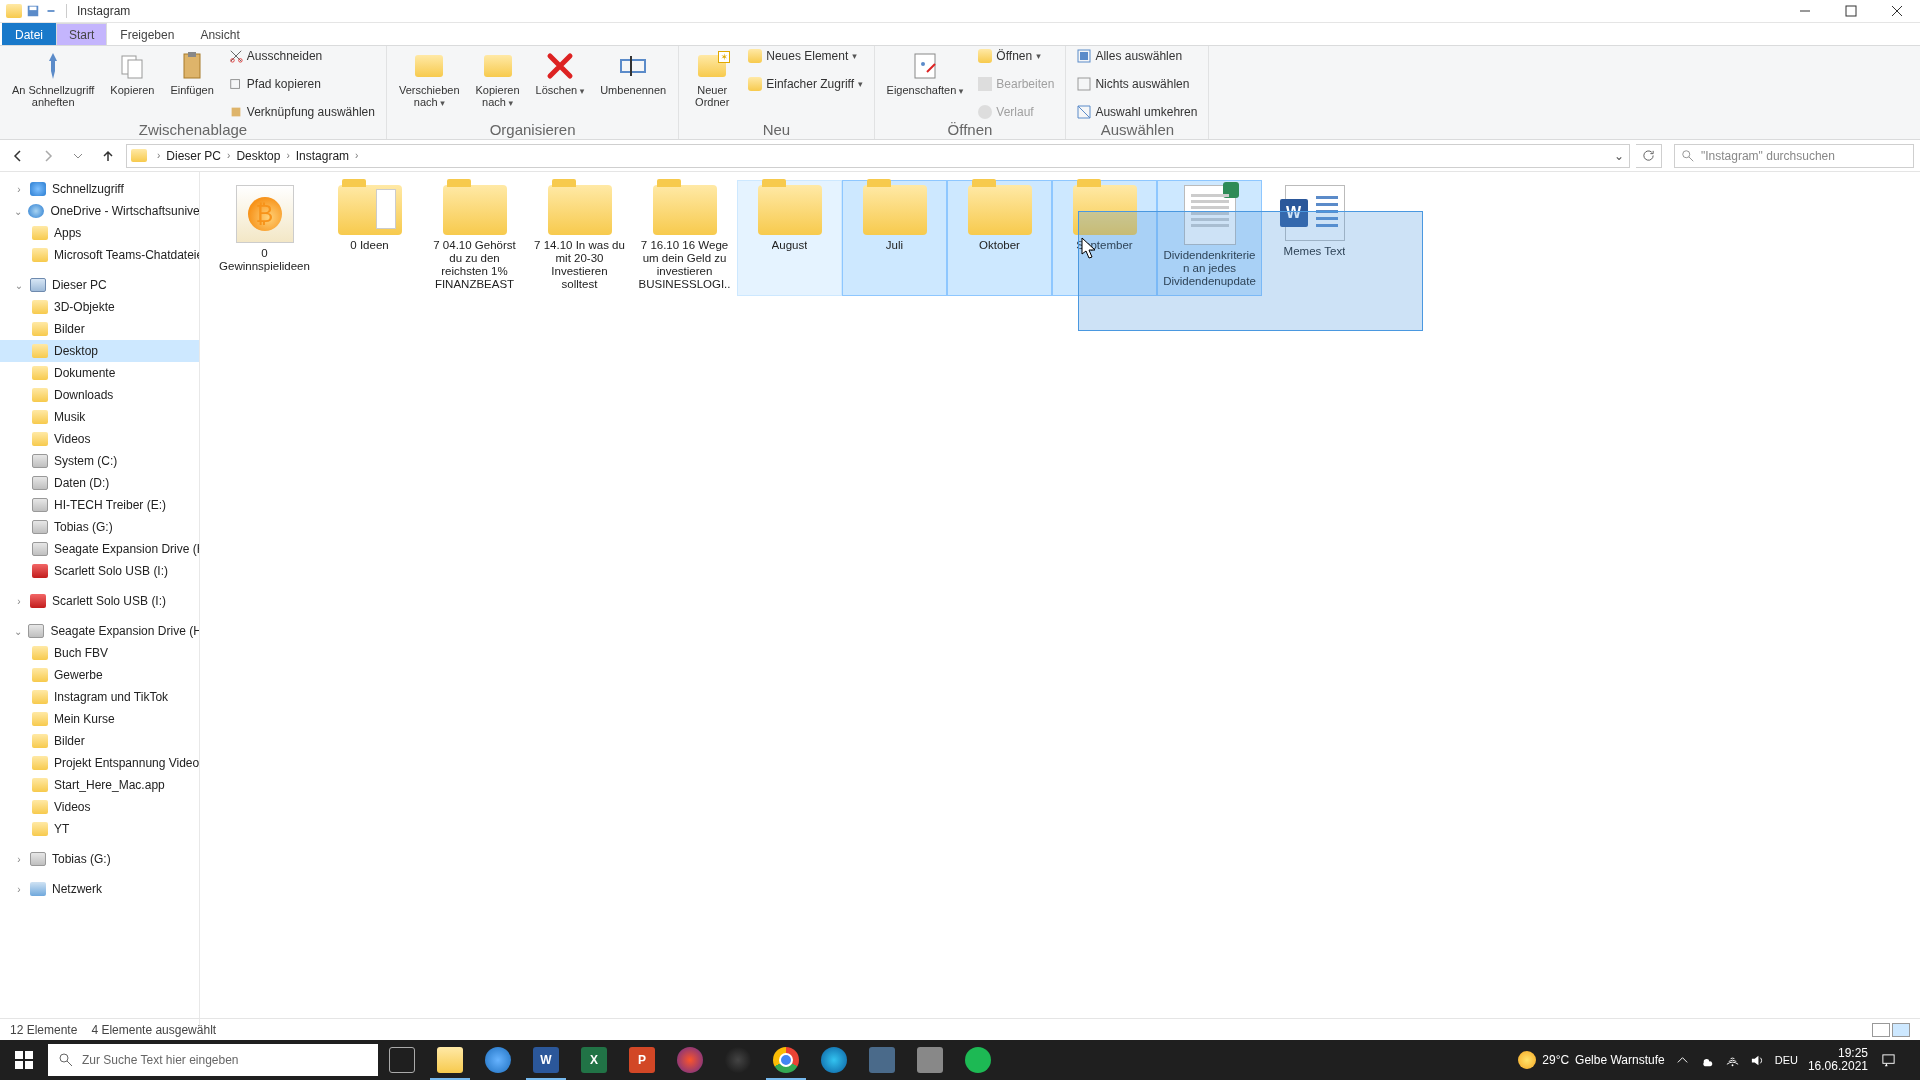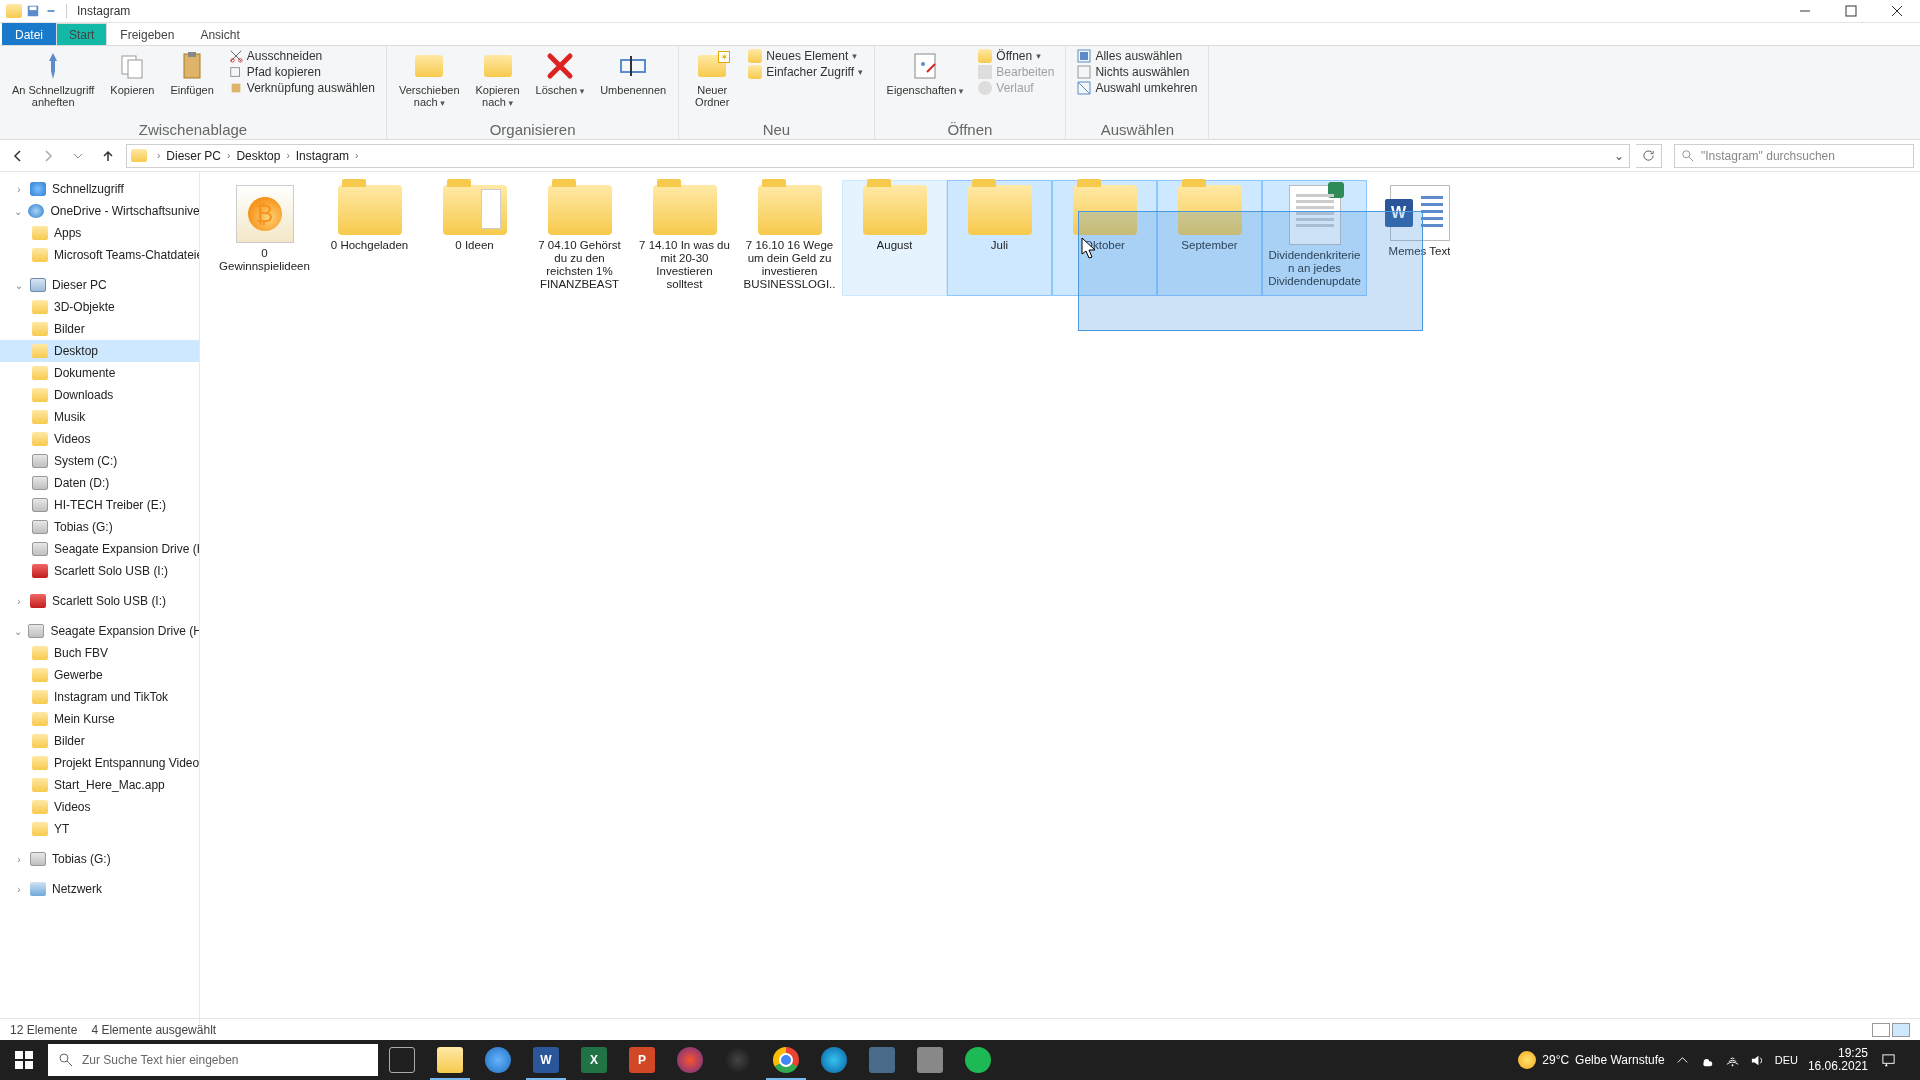--- a/index.html
+++ b/index.html
@@ -12,31 +12,31 @@
 .titlebar .qat svg { width: 14px; height: 14px; }
 .titlebar .sep { width: 1px; height: 60%; background: #ccc; margin: 0 4px; }
 .titlebar .title { margin-left: 6px; color: #333; }
 .titlebar .win-controls { margin-left: auto; display: flex; }
 .titlebar .win-btn { width: 46px; height: 23px; display: flex; align-items: center; justify-content: center; color: #333; }
 
 
 .tabs { height: 23px; display: flex; align-items: stretch; border-bottom: 1px solid #dadbdc; padding-left: 2px; }
 .tab { padding: 0 12px; display: flex; align-items: center; color: #444; border: 1px solid transparent; border-bottom: none; }
 .tab.file { background: #1979ca; color: #fff; }
-.tab.active { background: #14b8a6; border-color: #dadbdc; }
+.tab.active { background: #c4b5fd; border-color: #dadbdc; }
 
 
 .ribbon { height: 94px; background: #f5f6f7; border-bottom: 1px solid #dadbdc; display: flex; }
 .group { border-right: 1px solid #e1e2e3; padding: 2px 8px; display: flex; flex-direction: column; }
 .group .row { flex: 1; display: flex; align-items: flex-start; gap: 8px; }
 .group .label { height: 16px; text-align: center; color: #666; font-size: 15px; }
 .bigbtn { display: flex; flex-direction: column; align-items: center; justify-content: flex-start; gap: 2px; padding: 2px 4px; min-width: 50px; }
 .bigbtn .ico { width: 32px; height: 32px; display: flex; align-items: center; justify-content: center; }
 .bigbtn .txt { text-align: center; font-size: 11px; line-height: 12px; color: #333; white-space: pre-line; }
-.smallcol { display: flex; flex-direction: column; gap: 0; }
+.smallcol { display: flex; flex-direction: column; gap: 12px; }
 .smallbtn { display: flex; align-items: center; gap: 4px; font-size: 11px; color: #333; padding: 1px 3px; white-space: nowrap; }
 .smallbtn.disabled { color: #a0a0a0; }
 .smallbtn svg, .smallbtn .sq { width: 14px; height: 14px; flex: none; }
 .chev::after { content: " \25BE"; font-size: 9px; color: #555; }
 .folder-ico { background: linear-gradient(#ffe9a6,#f7ca4d); border-radius: 3px; }
 
 
 .navbar { height: 32px; border-bottom: 1px solid #e5e5e5; display: flex; align-items: center; padding: 0 6px; gap: 6px; }
 .navbtn { width: 24px; height: 24px; display: flex; align-items: center; justify-content: center; color: #606060; }
 .navbtn.enabled { color: #1a1a1a; }
@@ -518,24 +518,20 @@
         <span>Netzwerk</span>
       </div>
     </div>
   <div class="content">
     <div class="items" id="items">
         <div class="item">
           <div class="thumb bitcoin"></div>
           <div class="name">0 Gewinnspielideen</div>
         </div>
         <div class="item">
-          <div class="thumb folder"></div>
-          <div class="name">0 Hochgeladen</div>
-        </div>
-        <div class="item">
           <div class="thumb folder haspaper"></div>
           <div class="name">0 Ideen</div>
         </div>
         <div class="item">
           <div class="thumb folder"></div>
           <div class="name">7   04.10 Gehörst du zu den reichsten 1% FINANZBEAST</div>
         </div>
         <div class="item">
           <div class="thumb folder"></div>
           <div class="name">7   14.10 In was du mit 20-30 Investieren solltest</div>

